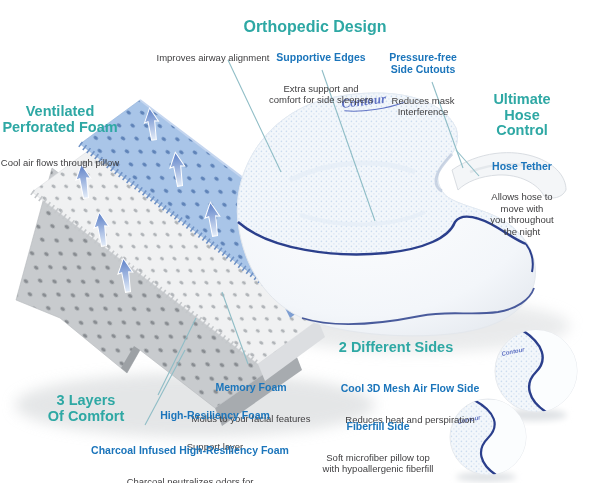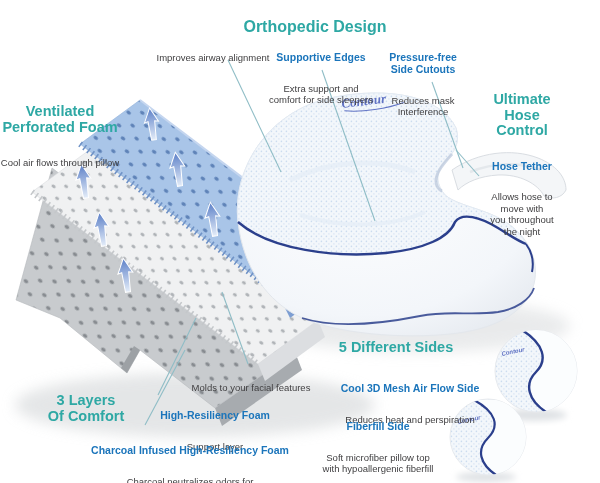--- a/index.html
+++ b/index.html
@@ -186,35 +186,36 @@
 <div class="co" style="left:60px;top:86px;">
   <div class="teal h14">Ventilated
 Perforated Foam</div>
   <div class="ds mt">Cool air flows through pillow</div>
 </div>
 
 <div class="co teal h14" style="left:86px;top:393px;">3 Layers
 Of Comfort</div>
 
 <div class="co" style="left:251px;top:364px;">
+  <div class="bt">Memory Foam</div>
   <div class="ds">Molds to your facial features</div>
 </div>
 
 <div class="co" style="left:215px;top:392px;">
   <div class="bt">High-Resiliency Foam</div>
   <div class="ds">Support layer</div>
 </div>
 
 <div class="co" style="left:190px;top:427px;">
   <div class="bt">Charcoal Infused High-Resiliency Foam</div>
   <div class="ds">Charcoal neutralizes odors for
 freshness every night</div>
 </div>
 
-<div class="co teal h14" style="left:396px;top:340px;">5 Different Sides</div>
+<div class="co teal h14" style="left:396px;top:340px;">2 Different Sides</div>
 
 <div class="co" style="left:410px;top:365px;">
   <div class="bt">Cool 3D Mesh Air Flow Side</div>
   <div class="ds">Reduces heat and perspiration</div>
 </div>
 
 <div class="co" style="left:378px;top:403px;">
   <div class="bt">Fiberfill Side</div>
   <div class="ds">Soft microfiber pillow top
 with hypoallergenic fiberfill</div>

